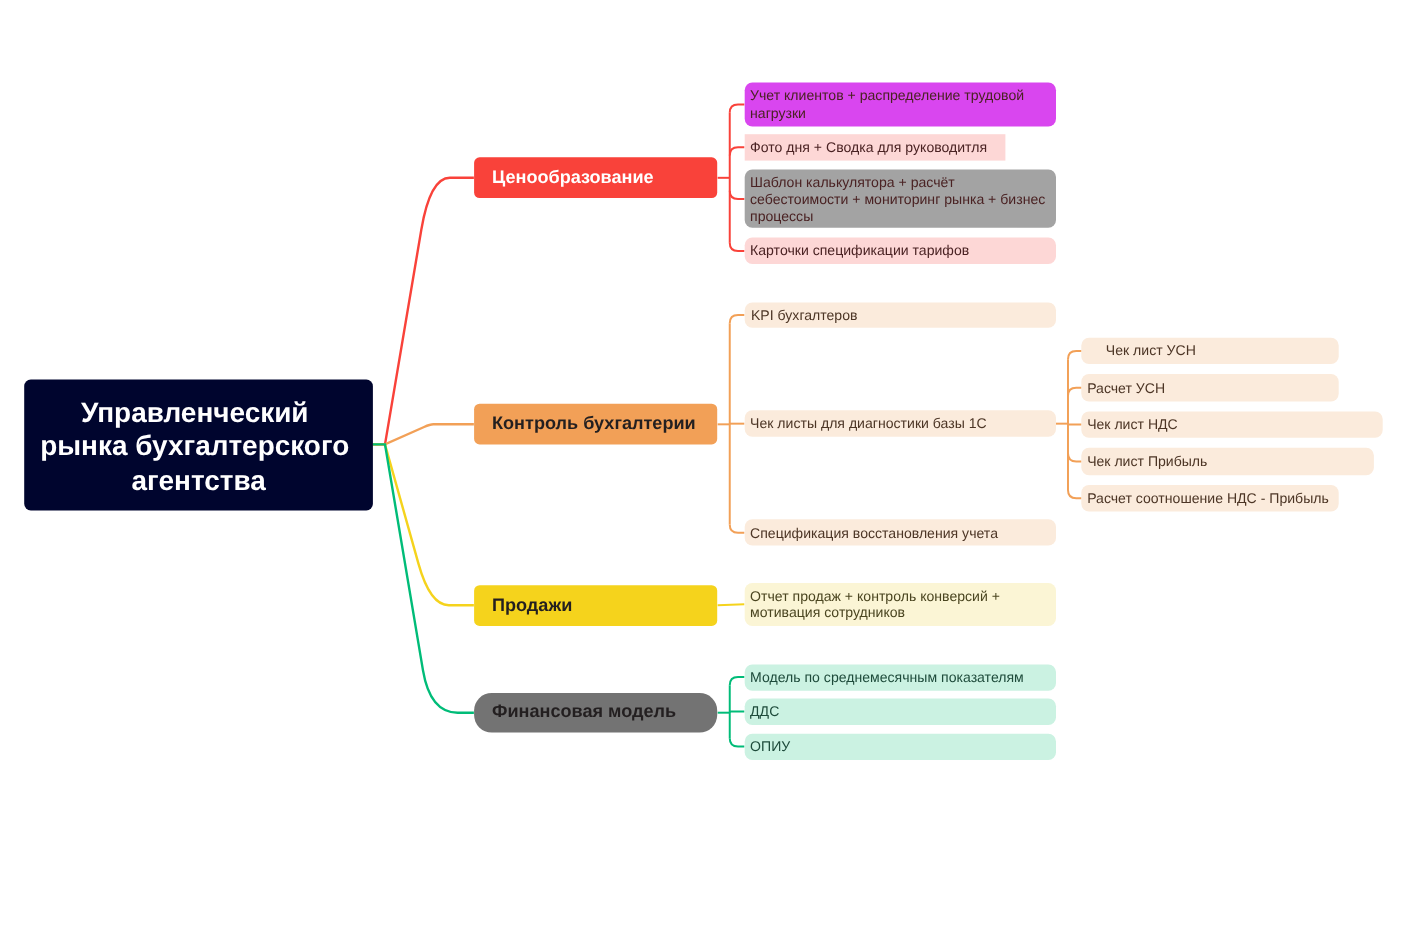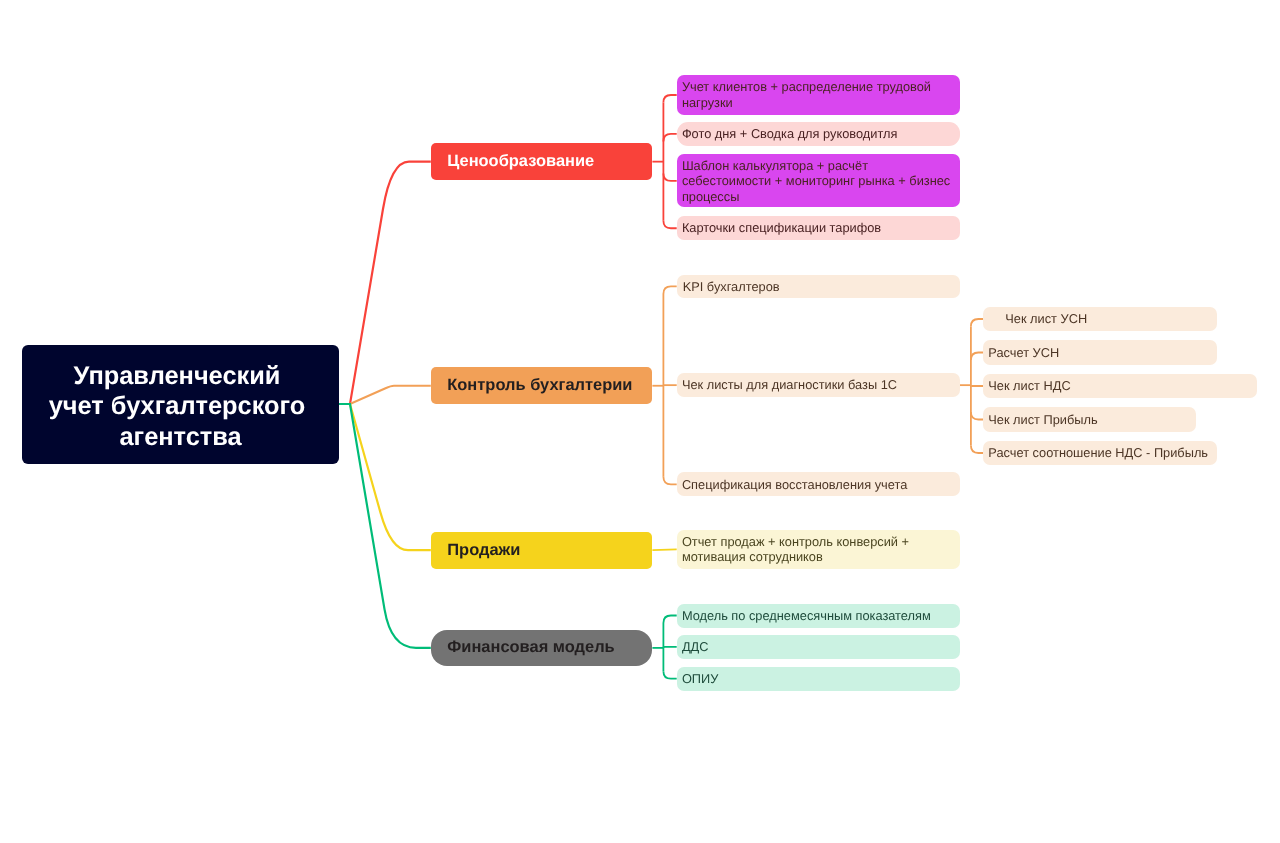--- a/index.html
+++ b/index.html
@@ -47,33 +47,33 @@
       <path d="M 338.8 404 L 350 404 L 384.53 609.44 Q 391 647.9 416 647.9 L 430.8 647.9" fill="none" stroke="#00BC78" stroke-width="2.2"></path>
       <path d="M 652.4 647.9 L 663.4 647.9" fill="none" stroke="#00BC78" stroke-width="1.8"></path>
       <path d="M 663.4 623 L 663.4 671.125" fill="none" stroke="#00BC78" stroke-width="1.8"></path>
       <path d="M 663.4 623 Q 663.4 615.5 670.9 615.5 L 676.7 615.5" fill="none" stroke="#00BC78" stroke-width="1.8"></path>
       <path d="M 663.4 647.9 Q 663.4 646.875 664.425 646.875 L 676.7 646.875" fill="none" stroke="#00BC78" stroke-width="1.8"></path>
       <path d="M 663.4 671.125 Q 663.4 678.625 670.9 678.625 L 676.7 678.625" fill="none" stroke="#00BC78" stroke-width="1.8"></path>
     </svg>
   <div id="nodes">
   <div class="node root" style="left:22.3px;top:345px;width:316.5px;height:119px;border-radius:6px;background:#00052E;padding-top:4px;flex-direction:column;">
     <span class="node-text" style="color:#FFFFFF;">Управленческий 
-учет бухгалтерского 
+рынка бухгалтерского 
 агентства</span>
   </div>
   <div class="node branch" style="left:430.8px;top:143.4px;width:221.6px;height:36.5px;border-radius:5px;background:#F9423A;padding:0 16.5px;">
     <span class="node-text" style="color:#FFFFFF;">Ценообразование</span>
   </div>
   <div class="node leaf" style="left:676.7px;top:74.9px;width:283px;height:40.2px;border-radius:7px;background:#d946ef;padding:0 5.2px;">
     <span class="node-text" style="color:#4A2223;">Учет клиентов + распределение трудовой нагрузки</span>
   </div>
-  <div class="node leaf" style="left:676.7px;top:121.8px;width:283px;height:24.2px;border-radius:11px;background:#FDD7D6;padding:0 5.2px;">
+  <div class="node leaf" style="left:676.7px;top:121.8px;width:237px;height:24.2px;border-radius:0;background:#FDD7D6;padding:0 5.2px;">
     <span class="node-text" style="color:#4A2223;">Фото дня + Сводка для руководитля</span>
   </div>
-  <div class="node leaf" style="left:676.7px;top:154.3px;width:283px;height:53.2px;border-radius:7px;background:#d946ef;padding:0 5.2px;">
+  <div class="node leaf" style="left:676.7px;top:154.3px;width:283px;height:53.2px;border-radius:7px;background:#a3a3a3;padding:0 5.2px;">
     <span class="node-text" style="color:#4A2223;">Шаблон калькулятора + расчёт себестоимости + мониторинг рынка + бизнес процессы</span>
   </div>
   <div class="node leaf" style="left:676.7px;top:216.4px;width:283px;height:23.7px;border-radius:7px;background:#FDD7D6;padding:0 5.2px;">
     <span class="node-text" style="color:#4A2223;">Карточки спецификации тарифов</span>
   </div>
   <div class="node branch" style="left:430.8px;top:367.4px;width:221.6px;height:36.7px;border-radius:5px;background:#F2A057;padding:0 16.5px;">
     <span class="node-text" style="color:#231F20;">Контроль бухгалтерии</span>
   </div>
   <div class="node leaf" style="left:676.7px;top:274.5px;width:283px;height:23.8px;border-radius:7px;background:#FBEBDC;padding:0 6px;">
     <span class="node-text" style="color:#4C3525;">KPI бухгалтеров</span>
@@ -83,21 +83,21 @@
   </div>
   <div class="node leaf" style="left:983.3px;top:306.6px;width:233.6px;height:24.8px;border-radius:7px;background:#FBEBDC;padding:0 22px;">
     <span class="node-text" style="color:#4C3525;">Чек лист УСН</span>
   </div>
   <div class="node leaf" style="left:983.3px;top:340.1px;width:233.6px;height:24.8px;border-radius:7px;background:#FBEBDC;padding:0 5px;">
     <span class="node-text" style="color:#4C3525;">Расчет УСН</span>
   </div>
   <div class="node leaf" style="left:983.3px;top:373.6px;width:274px;height:24.8px;border-radius:7px;background:#FBEBDC;padding:0 5px;">
     <span class="node-text" style="color:#4C3525;">Чек лист НДС</span>
   </div>
-  <div class="node leaf" style="left:983.3px;top:407.1px;width:213px;height:24.8px;border-radius:7px;background:#FBEBDC;padding:0 5px;">
+  <div class="node leaf" style="left:983.3px;top:407.1px;width:266px;height:24.8px;border-radius:7px;background:#FBEBDC;padding:0 5px;">
     <span class="node-text" style="color:#4C3525;">Чек лист Прибыль</span>
   </div>
   <div class="node leaf" style="left:983.3px;top:440.6px;width:233.6px;height:24.8px;border-radius:7px;background:#FBEBDC;padding:0 5px;">
     <span class="node-text" style="color:#4C3525;">Расчет соотношение НДС - Прибыль</span>
   </div>
   <div class="node leaf" style="left:676.7px;top:472.4px;width:283px;height:23.8px;border-radius:7px;background:#FBEBDC;padding:0 5.2px;">
     <span class="node-text" style="color:#4C3525;">Спецификация восстановления учета</span>
   </div>
   <div class="node branch" style="left:430.8px;top:531.7px;width:221.6px;height:37px;border-radius:5px;background:#F5D31C;padding:0 16.5px;">
     <span class="node-text" style="color:#231F20;">Продажи</span>

